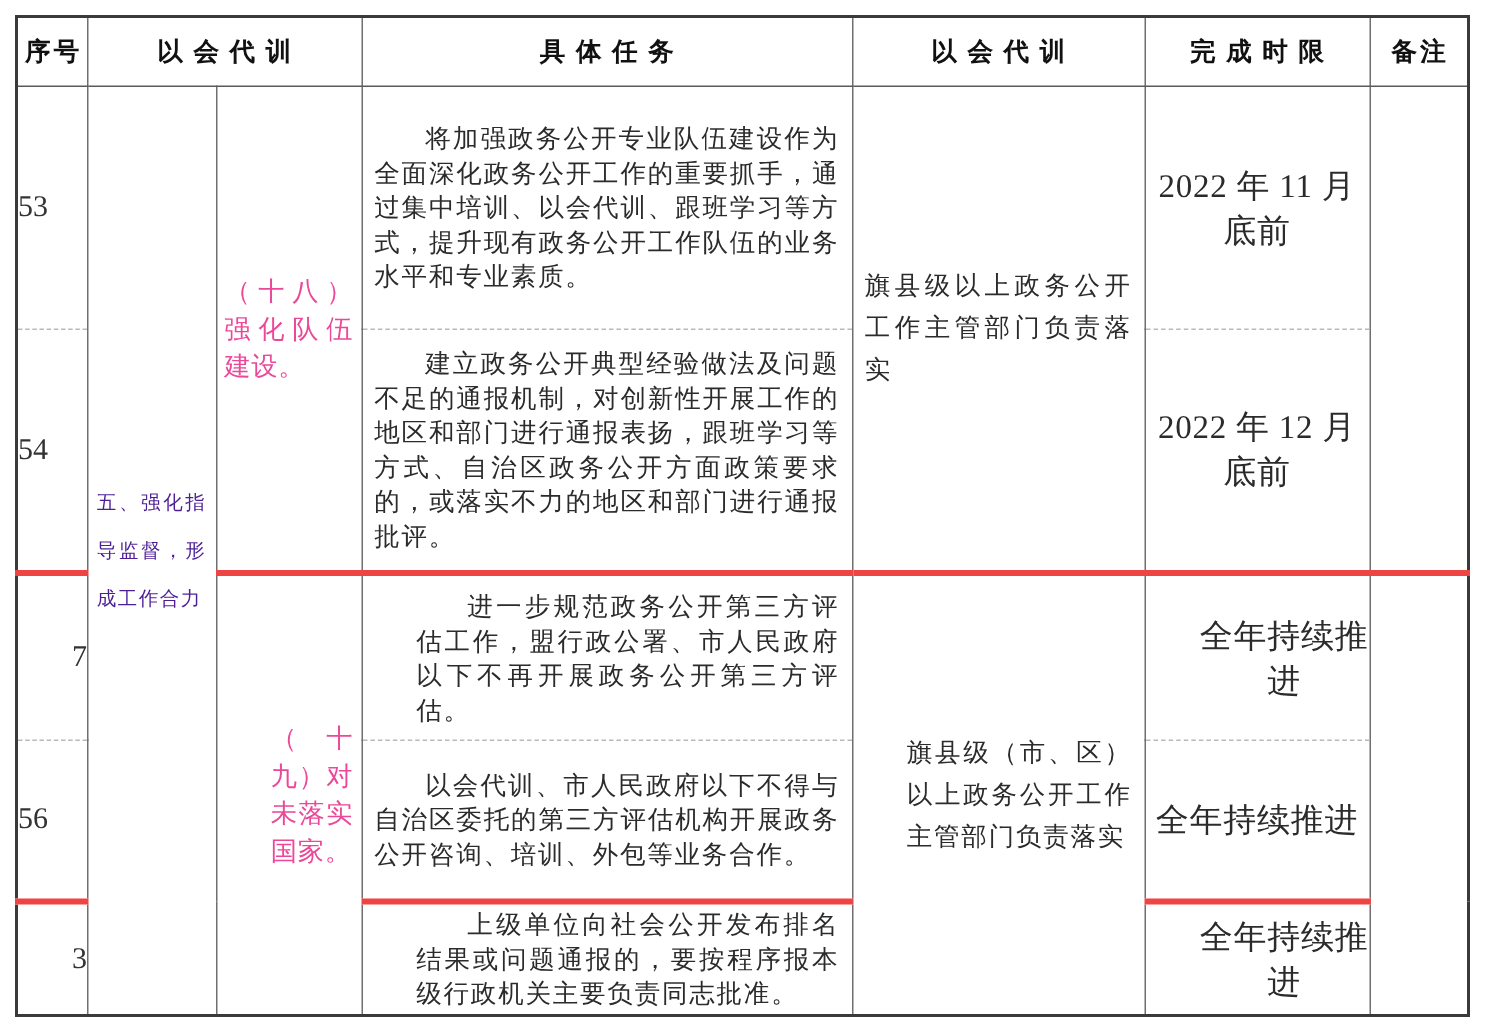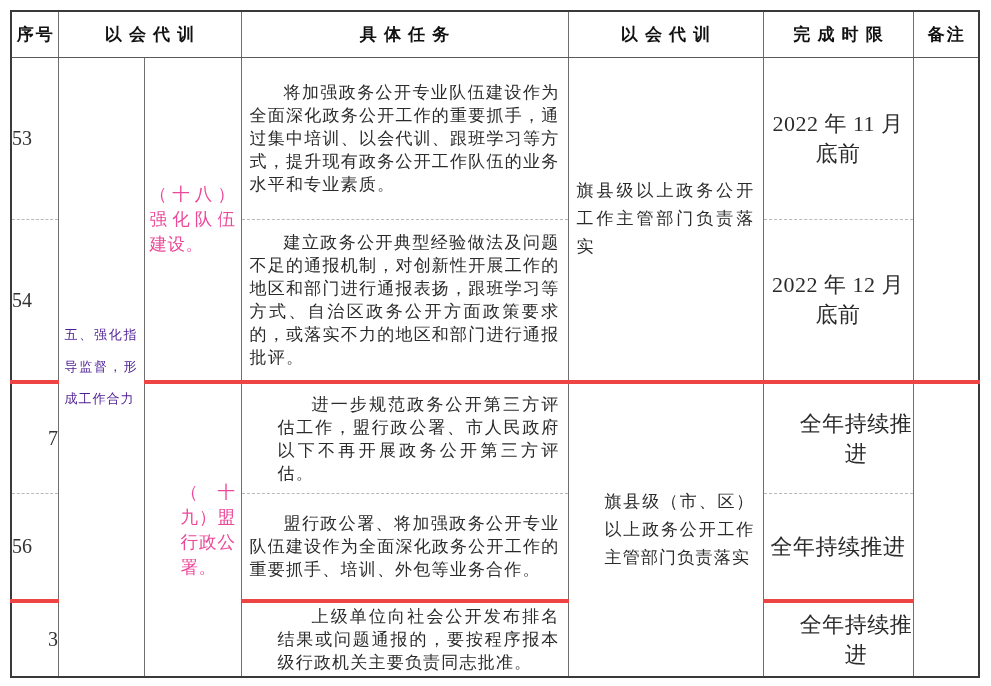--- a/index.html
+++ b/index.html
@@ -144,32 +144,32 @@
       </tr>
       <tr class="r54 sep-dash">
         <td class="num">54</td>
         <td class="detail-cell">
           <p>建立政务公开典型经验做法及问题不足的通报机制，对创新性开展工作的地区和部门进行通报表扬，跟班学习等方式、自治区政务公开方面政策要求的，或落实不力的地区和部门进行通报批评。</p>
         </td>
         <td class="deadline-cell">2022 年 12 月底前</td>
       </tr>
       <tr class="r55 sep-solid">
         <td class="num">73</td>
-        <td class="taskname-cell" rowspan="3">（十九）盟行政公署。</td>
+        <td class="taskname-cell" rowspan="3">（十九）对未落实国家。</td>
         <td class="detail-cell">
           <p>进一步规范政务公开第三方评估工作，盟行政公署、市人民政府以下不再开展政务公开第三方评估。</p>
         </td>
         <td class="unit-cell" rowspan="3">旗县级（市、区）以上政务公开工作主管部门负责落实</td>
         <td class="deadline-cell">全年持续推进</td>
         <td class="remark-cell" rowspan="3"></td>
       </tr>
       <tr class="r56 sep-dash">
         <td class="num">56</td>
         <td class="detail-cell">
-          <p>盟行政公署、将加强政务公开专业队伍建设作为全面深化政务公开工作的重要抓手、培训、外包等业务合作。</p>
+          <p>以会代训、市人民政府以下不得与自治区委托的第三方评估机构开展政务公开咨询、培训、外包等业务合作。</p>
         </td>
         <td class="deadline-cell">全年持续推进</td>
       </tr>
       <tr class="r57 sep-solid">
         <td class="num">35</td>
         <td class="detail-cell">
           <p>上级单位向社会公开发布排名结果或问题通报的，要按程序报本级行政机关主要负责同志批准。</p>
         </td>
         <td class="deadline-cell">全年持续推进</td>
       </tr>

